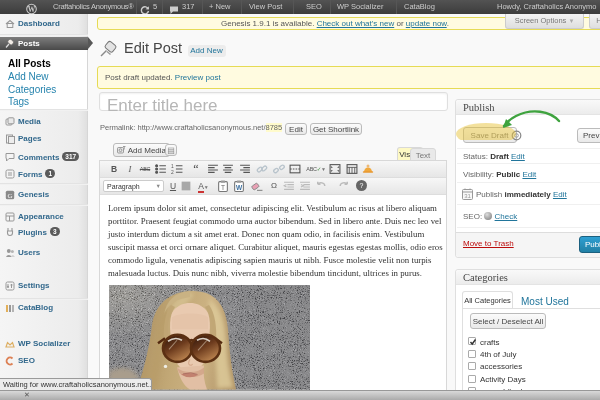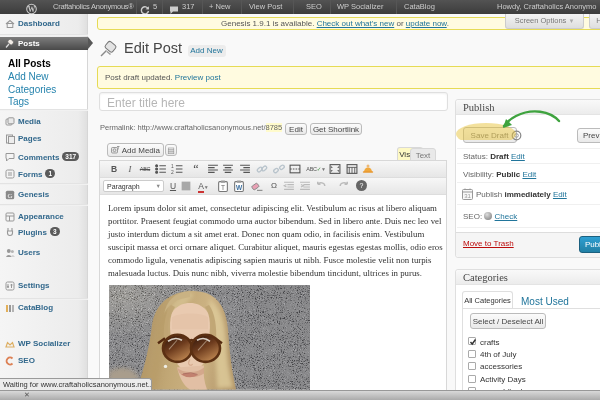--- a/index.html
+++ b/index.html
@@ -23,21 +23,21 @@
 #postarrow { left:88px; top:36.5px; width:0; height:0; border-top:6.75px solid transparent; border-bottom:6.75px solid transparent; border-left:5.5px solid #585858; z-index:2; }
 #submenu { left:0; top:50px; width:87px; height:59px; background:#fff; }
 .smi { position:absolute; left:8px; font-size:10px; color:#2583ad; white-space:nowrap; }
 
 #content { left:89px; top:14px; width:511px; height:374px; background:#f9f9f9; }
 .notice { position:absolute; background:#fffbe0; border:1px solid #e6db55; border-radius:3px; font-size:8px; color:#555; }
 .tabtop { position:absolute; background:linear-gradient(#f3f3f3,#dedede); border:1px solid #ccc; border-top:none; border-radius:0 0 3px 3px; color:#787878; font-size:7.5px; text-align:center; }
 h1#editpost { position:absolute; left:35px; top:26px; font-size:14.5px; font-weight:normal; color:#464646; }
 #addnewbtn { left:98.5px; top:30.5px; width:38px; height:12px; background:#ececec; border-radius:3px; color:#21759b; font-size:8px; text-align:center; line-height:12px; }
 #titlebox { left:10px; top:77.5px; width:349px; height:19px; background:#fff; border:1px solid #dfdfdf; border-radius:3px; box-shadow:inset 0 1px 2px rgba(0,0,0,.06); }
-#titlebox span { position:absolute; left:7px; top:3.5px; color:#b6b6b6; font-size:12px; }
+#titlebox span { position:absolute; left:7px; top:3.5px; color:#b6b6b6; font-size:17px; }
 .btn { position:absolute; background:linear-gradient(#fbfbfb,#e9e9e9); border:1px solid #bbb; border-radius:3px; color:#464646; font-size:8px; text-align:center; }
 .permalink { position:absolute; left:11px; top:108.5px; font-size:7.5px; color:#666; }
 
 #editorwrap { left:10px; top:145.5px; width:348px; height:242px; border:1px solid #d8d8d8; background:#fff; }
 .toolbar { position:absolute; left:0; width:346px; height:17px; background:linear-gradient(#f7f7f7,#e6e6e6); border-bottom:1px solid #ddd; }
 .ti { position:absolute; top:2.5px; width:12px; height:12px; font-size:8.5px; color:#555; text-align:center; line-height:12px; }
 .etab { position:absolute; font-size:8px; text-align:center; width:26px; border:1px solid #d8d8d8; border-radius:3px 3px 0 0; }
 
 .postbox { position:absolute; background:#fff; border:1px solid #dfdfdf; border-radius:3px; }
 .pbh { height:15px; background:linear-gradient(#f9f9f9,#ececec); border-bottom:1px solid #e4e4e4; border-radius:3px 3px 0 0; font-family:"Liberation Serif",serif; font-size:10.5px; color:#464646; line-height:15px; padding-left:7px; }
@@ -205,21 +205,21 @@
     </svg>
   <h1 id="editpost">Edit Post</h1>
   <div id="addnewbtn" class="abs">Add New</div>
   <div class="notice" style="left:8px;top:51.5px;width:510px;height:23.5px;line-height:22.5px;padding-left:7px">Post draft updated. <a style="text-decoration:none">Preview post</a></div>
   <div id="titlebox" class="abs">
       <span>Enter title here</span>
     </div>
   <div class="permalink">Permalink: http://www.craftaholicsanonymous.net/<span style="background:#fffbcc">8785</span></div>
   <div class="btn" style="left:196px;top:109px;width:22px;height:12px;line-height:11px">Edit</div>
   <div class="btn" style="left:221px;top:109px;width:52px;height:12px;line-height:11px">Get Shortlink</div>
-  <div class="btn" style="left:18px;top:129px;width:57px;height:14px;line-height:13px"><svg style="vertical-align:-1px" width="9" height="8" viewBox="0 0 9 8">
+  <div class="btn" style="left:24px;top:129px;width:57px;height:14px;line-height:13px"><svg style="vertical-align:-1px" width="9" height="8" viewBox="0 0 9 8">
         <rect x="0.5" y="1.5" width="6" height="5.5" rx="1" fill="#e8e8e8" stroke="#888" stroke-width="0.8"></rect>
         <circle cx="3.5" cy="4.2" r="1.4" fill="none" stroke="#888" stroke-width="0.8"></circle>
         <path d="M6 0.5 h2.5 M7.2 0.5 v3" stroke="#888" stroke-width="0.8"></path>
       </svg> Add Media</div>
   <div class="btn" style="left:76px;top:130px;width:12px;height:12px;line-height:11px;color:#888">▤</div>
   <div class="etab" style="left:308px;top:132.5px;background:#fef9c3;border-bottom:none;color:#333;height:14px;line-height:14px">Visual</div>
   <div class="etab" style="left:321px;top:133.5px;background:#e9e9e9;color:#777;height:13px;line-height:13px">Text</div>
   <div id="editorwrap" class="abs">
     <div class="toolbar" style="top:0">
       <b class="ti" style="left:8px">B</b>

